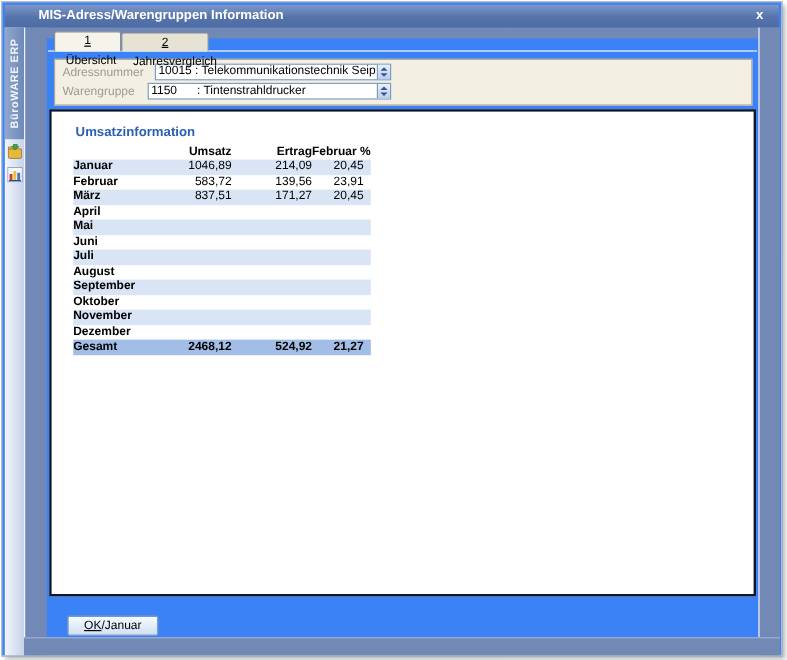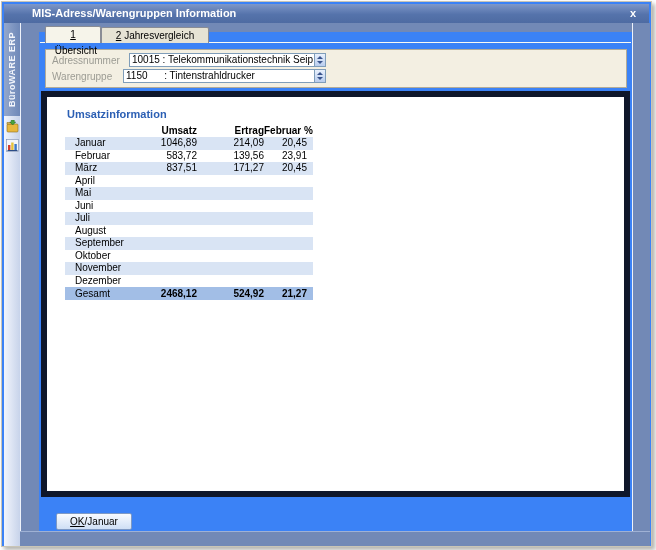--- a/index.html
+++ b/index.html
@@ -35,49 +35,49 @@
   .brand-text  { writing-mode:vertical-rl; transform:rotate(180deg);
                  font-size:9px; font-weight:bold; color:#f2f5fb; letter-spacing:.5px; white-space:nowrap; }
   .side-icon { position:absolute; left:2px; width:13px; height:13px; }
 
   
   .tab { position:absolute; height:17px; line-height:16px; text-align:center;
          border:1px solid #898c95; border-bottom:none; border-radius:2px 2px 0 0;
          font-size:10px; padding:0 6px; }
   .tab .accel { text-decoration:underline; }
   .tab-active { left:43px; top:24px; width:56px; background:#f6f4ea; z-index:3; }
-  .tab-idle   { left:99px; top:25px; width:108px; height:16px; background:#e6e3d4; z-index:2; }
+  .tab-idle   { left:99px; top:25px; width:73px; height:16px; background:#e6e3d4; z-index:2; }
   .tabpage-line { position:absolute; left:38px; top:40px; width:591px; height:1px; background:#fbfaf2; }
 
   
   .form-panel { position:absolute; left:43px; top:47px; width:582px; height:39px;
                 background:#f3efe2; border:1px solid #b2ab98; }
   .f-label { position:absolute; left:6px; color:#9c9c94; line-height:13px; }
   .field { position:absolute; height:14px; background:#fff; border:1px solid #7f9db9;
            display:flex; align-items:stretch; }
   .field .val { flex:1; line-height:12px; white-space:pre; overflow:hidden; padding:0 2px; }
   .val-center { text-align:center; }
   .spinner { width:11px; background:linear-gradient(#e8f0fc,#b9cdee); border-left:1px solid #7f9db9;
              display:flex; flex-direction:column; align-items:center; justify-content:center; gap:2px; }
   .arr-up   { width:0; height:0; border-left:3px solid transparent; border-right:3px solid transparent;
               border-bottom:3px solid #39538c; }
   .arr-down { width:0; height:0; border-left:3px solid transparent; border-right:3px solid transparent;
               border-top:3px solid #39538c; }
 
   
   .content-panel { position:absolute; left:39px; top:89px; width:589px; height:406px;
-                   background:#fff; border:6px solid #0f172a; }
+                   background:#fff; border:2px solid #0f172a; }
   .table-title { position:absolute; left:20px; top:11px; font-size:11px; font-weight:bold; color:#2b5fb4; }
 
   .tbl { position:absolute; left:18px; top:27px; width:248px; }
   .trow, .thead { display:grid; grid-template-columns:70px 62px 67px 49px; }
   .thead { height:13px; line-height:13px; font-weight:bold; }
   .trow  { height:12.5px; line-height:12.5px; }
   .c { overflow:hidden; white-space:nowrap; }
-  .month { padding-left:10px; font-weight:normal; }
+  .month { font-weight:bold; }
   .num { text-align:right; }
   .pct { padding-right:6px; }
   .stripe { background:#d9e4f4; }
   .total { background:#a2bee6; font-weight:bold; height:13px; line-height:13px; }
 
   
   .ok-btn { position:absolute; left:54px; top:511px; width:76px; height:17px;
             background:linear-gradient(#f8fbff,#cfdff5); border:1px solid #7e99c4;
             border-radius:2px; text-align:center; line-height:15px; font-size:10px; cursor:default; }
   .ok-btn u { text-decoration:underline; }

